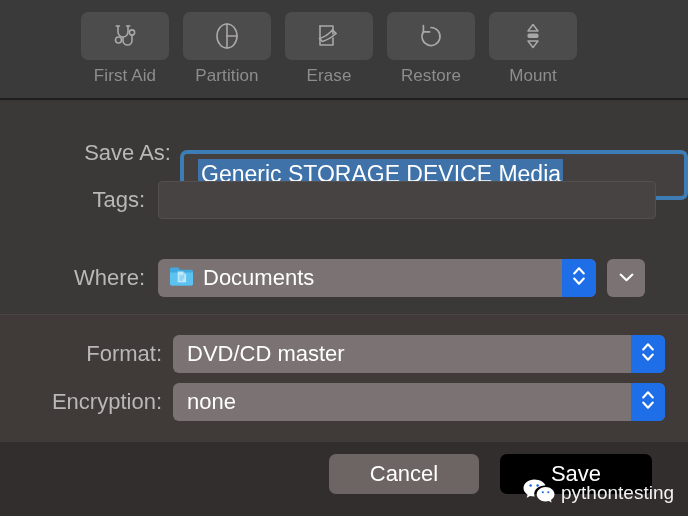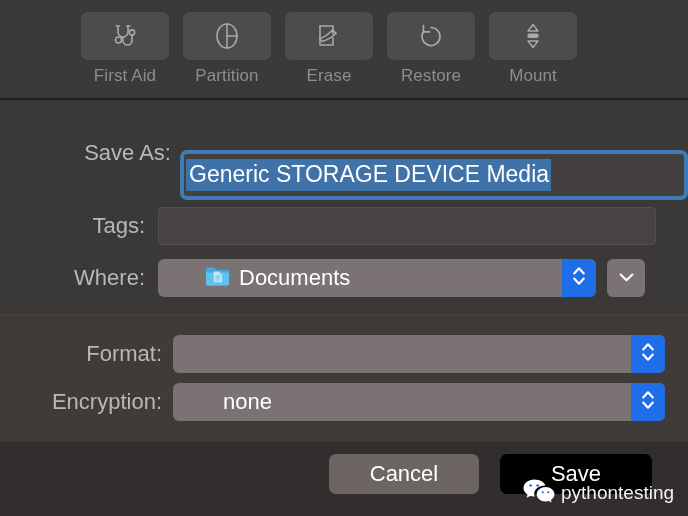--- a/index.html
+++ b/index.html
@@ -106,42 +106,42 @@
   .focus-ring {
     margin-left: 9px;
     width: 508px;
     height: 50px;
     box-sizing: border-box;
     border: 4px solid #3d7cb4;
     border-radius: 7px;
     background: #44403f;
     display: flex;
     align-items: center;
-    padding: 0 2px;
+    padding: 0 14px;
     margin-top: 44px;
   }
   .saveas-input {
     flex: 1;
     height: 36px;
     display: flex;
     align-items: center;
     font-size: 23px;
     color: #ffffff;
     overflow: hidden;
     white-space: nowrap;
   }
   .sel-text {
     background: #3f72a8;
     color: #ffffff;
     padding: 4px 2px 5px 3px;
     line-height: 1;
   }
 
   
-  #row-tags { left: 0; top: 204px; width: 688px; height: 44px; }
+  #row-tags { left: 0; top: 178px; width: 688px; height: 44px; }
   #row-tags .row-label { width: 145px; }
   .tags-field {
     margin-left: 13px;
     width: 498px;
     height: 38px;
     background: #474343;
     border: 1px solid #555050;
     border-radius: 4px;
     box-sizing: border-box;
   }
@@ -151,21 +151,20 @@
   #row-where .row-label { width: 145px; }
   .popup {
     position: relative;
     margin-left: 13px;
     height: 38px;
     background: #7b7373;
     border-radius: 6px;
     display: flex;
     align-items: center;
     box-sizing: border-box;
-    padding-left: 36px;
   }
   .popup-where { width: 438px; }
   .popup-text {
     font-size: 22px;
     color: #ffffff;
     white-space: nowrap;
     overflow: hidden;
   }
   .folder-icon { margin-left: 11px; margin-right: 9px; display: block; }
   .stepper {
@@ -360,20 +359,21 @@
         </svg>
       </span>
     </div>
   </div>
 
   <div class="sheet-lower"></div>
 
   <div class="row" id="row-format">
     <div class="row-label">Format:</div>
     <div class="popup popup-wide">
+      <span class="popup-text">DVD/CD master</span>
       <span class="stepper">
         <span>
           <svg width="16" height="26" viewBox="0 0 16 26" fill="none" stroke="#ffffff" stroke-width="2.1" stroke-linecap="round" stroke-linejoin="round">
             <path d="M3.2 10.5L8 5.3l4.8 5.2"></path>
             <path d="M3.2 15.5L8 20.7l4.8-5.2"></path>
           </svg>
         </span>
       </span>
     </div>
   </div>

